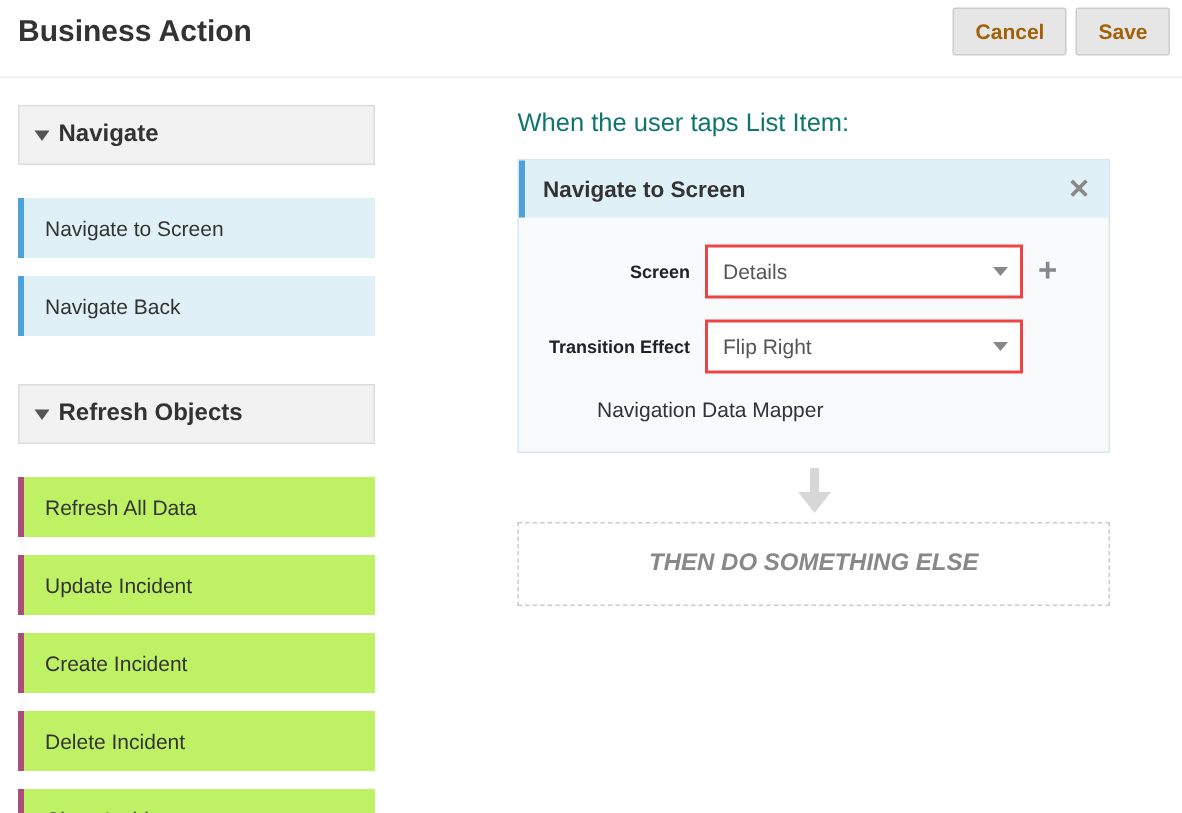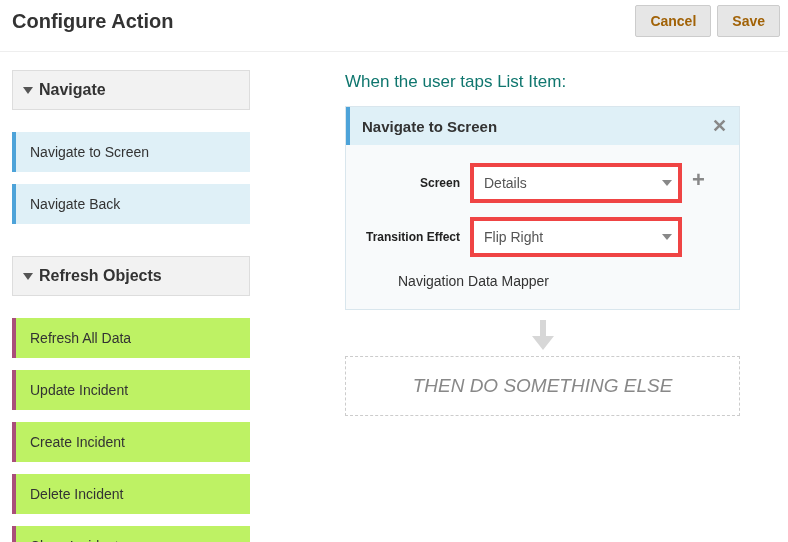--- a/index.html
+++ b/index.html
@@ -134,21 +134,21 @@
     font-weight: bold;
     color: #222;
     padding-right: 10px;
   }
   .select-wrap {
     position: relative;
     width: 212px;
   }
   .select {
     width: 100%;
-    border: 4px solid #ef4444;
+    border: 2px solid #ef4444;
     background: #fff;
     padding: 8px 28px 8px 10px;
     font-size: 14px;
     color: #555;
     cursor: pointer;
   }
   .select-caret {
     position: absolute;
     right: 10px;
     top: 50%;
@@ -182,30 +182,31 @@
     color: #ccc;
     width: 395px;
   }
   .arrow-down svg { display: block; margin: 0 auto; }
   .then-box {
     border: 1px dashed #ccc;
     padding: 18px 0;
     text-align: center;
     font-style: italic;
     color: #888;
-    font-size: 19px;
+    font-size: 16px;
     width: 395px;
     cursor: pointer;
+    font-weight: bold;
   }
 </style>
 </head>
 <body>
 
 <div class="header">
-  <h1>Configure Action</h1>
+  <h1>Business Action</h1>
   <div class="header-buttons">
     <button class="btn">Cancel</button>
     <button class="btn">Save</button>
   </div>
 </div>
 
 <div class="content">
 
   <div class="sidebar">
 

